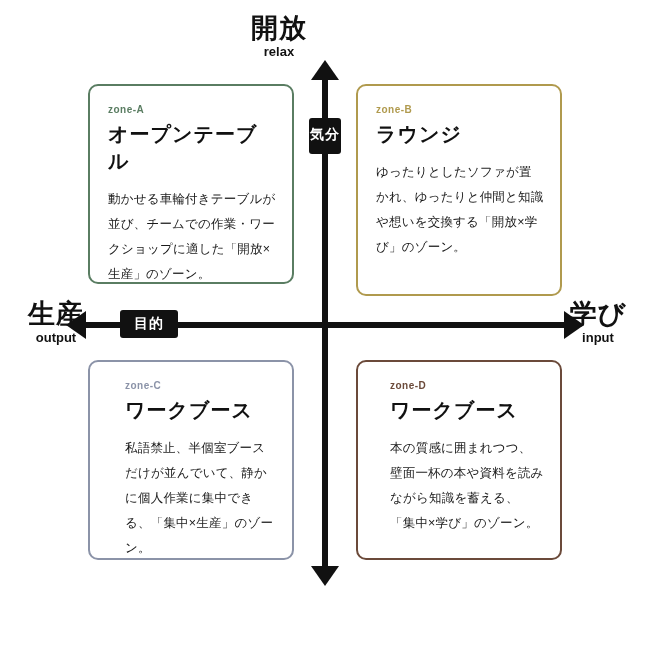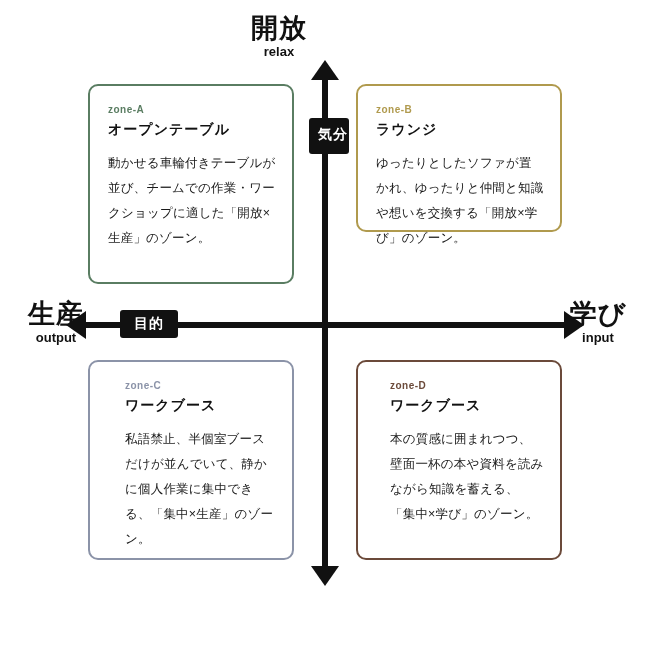--- a/index.html
+++ b/index.html
@@ -121,21 +121,21 @@
     font-size: 14px;
     font-weight: 700;
     letter-spacing: 1px;
     text-align: center;
     border-radius: 3px;
   }
   #chip-vertical {
     left: 309px;
     top: 118px;
     width: 32px;
-    padding: 8px 0 10px 8px;
+    padding: 8px 0 10px 0;
     line-height: 1.25;
   }
   #chip-horizontal {
     left: 120px;
     top: 310px;
     width: 58px;
     padding: 5px 0 6px 0;
     line-height: 1.2;
   }
 
@@ -148,36 +148,36 @@
     background: #ffffff;
     padding: 18px 16px 14px 18px;
   }
   .zone .zone-id {
     font-size: 10px;
     font-weight: 700;
     letter-spacing: 0.5px;
     margin: 0 0 6px 0;
   }
   .zone .zone-title {
-    font-size: 14px;
+    font-size: 20px;
     font-weight: 700;
     letter-spacing: 1px;
     margin: 0 0 12px 0;
     color: #111111;
   }
   .zone .zone-desc {
     font-size: 12.5px;
     line-height: 2.0;
     color: #1a1a1a;
     margin: 0;
     letter-spacing: 0.2px;
   }
 
   #zone-a { left: 88px;  top: 84px;  width: 206px; height: 200px; }
-  #zone-b { left: 356px; top: 84px;  width: 206px; height: 148px; }
+  #zone-b { left: 356px; top: 84px;  width: 206px; height: 212px; }
   #zone-c { left: 88px;  top: 360px; width: 206px; height: 200px; }
   #zone-d { left: 356px; top: 360px; width: 206px; height: 200px; }
 </style>
 </head>
 <body>
 
 <div id="stage">
 
   <div class="axis-label" id="label-top">
     <span class="jp">開放</span>

